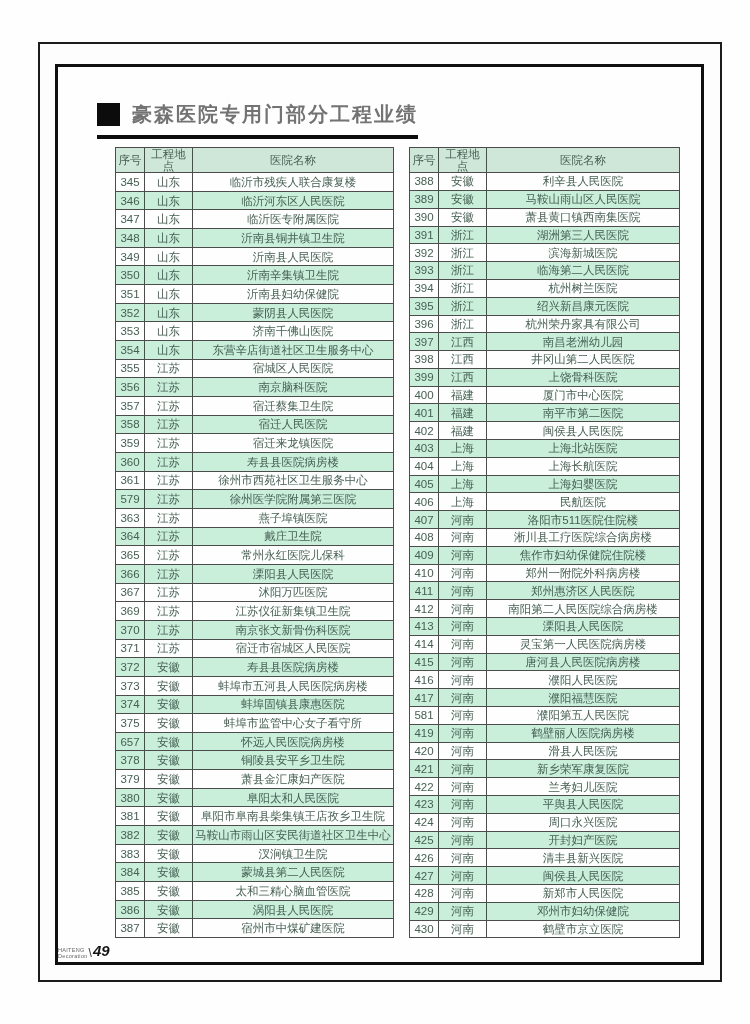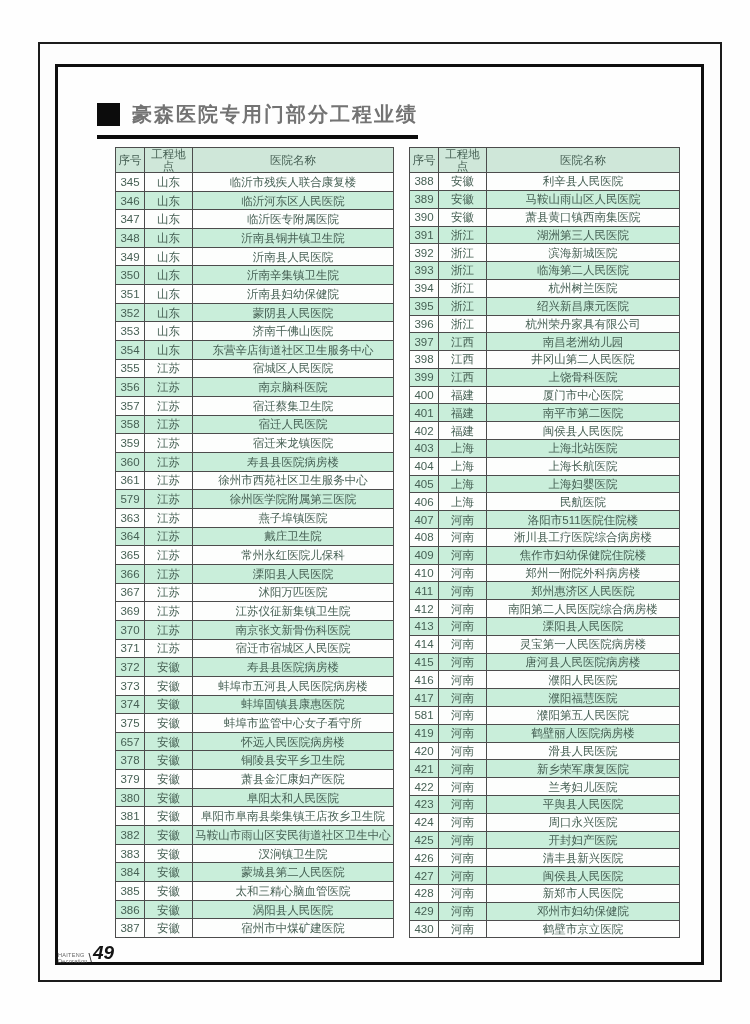--- a/index.html
+++ b/index.html
@@ -22,21 +22,21 @@
   col.c-idx { width:29px; }
   col.c-loc { width:48px; }
   col.c-name-l { width:201px; }
   col.c-name-r { width:193px; }
   .hospital-cell { white-space:nowrap; overflow:hidden; }
 
   .brand { position:absolute; left:58px; top:942px; display:flex; align-items:flex-end; gap:1px; }
   .brand-lines { display:flex; flex-direction:column; align-items:flex-start; line-height:1.1; }
   .brand-lines span { font-size:5.5px; color:#666; letter-spacing:0.3px; }
   .brand-slash { font-size:12px; color:#333; transform:translateY(1px); }
-  .brand-page { font-size:19px; font-weight:bold; color:#141414; font-style:italic; }
+  .brand-page { font-size:15px; font-weight:bold; color:#141414; font-style:italic; }
 </style>
 </head>
 <body>
 
 <div class="page">
   <div class="outer-frame"></div>
   <div class="inner-frame"></div>
 
   <div class="title-wrap">
     <div class="title-square"></div>

